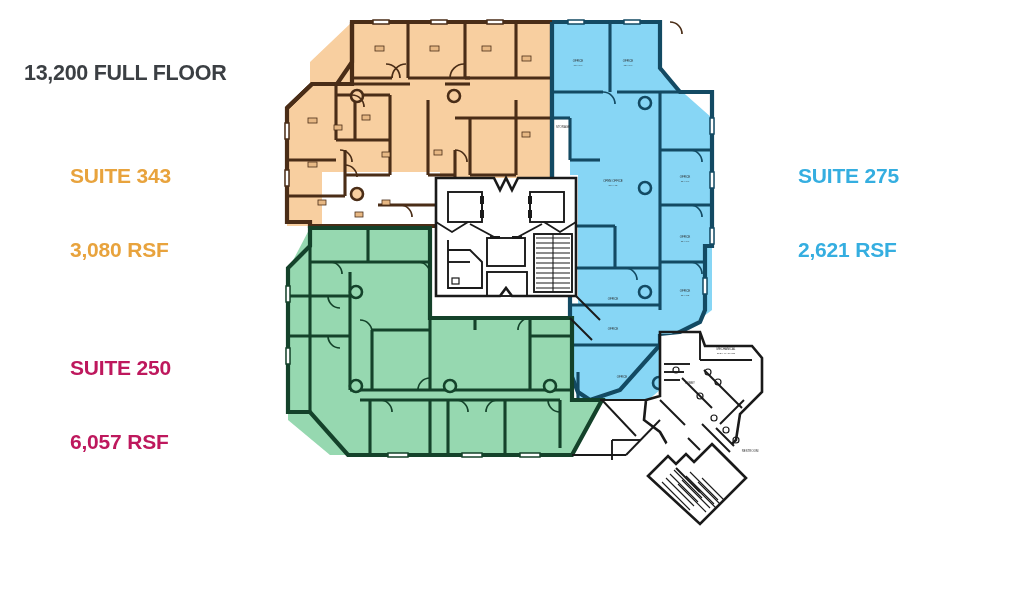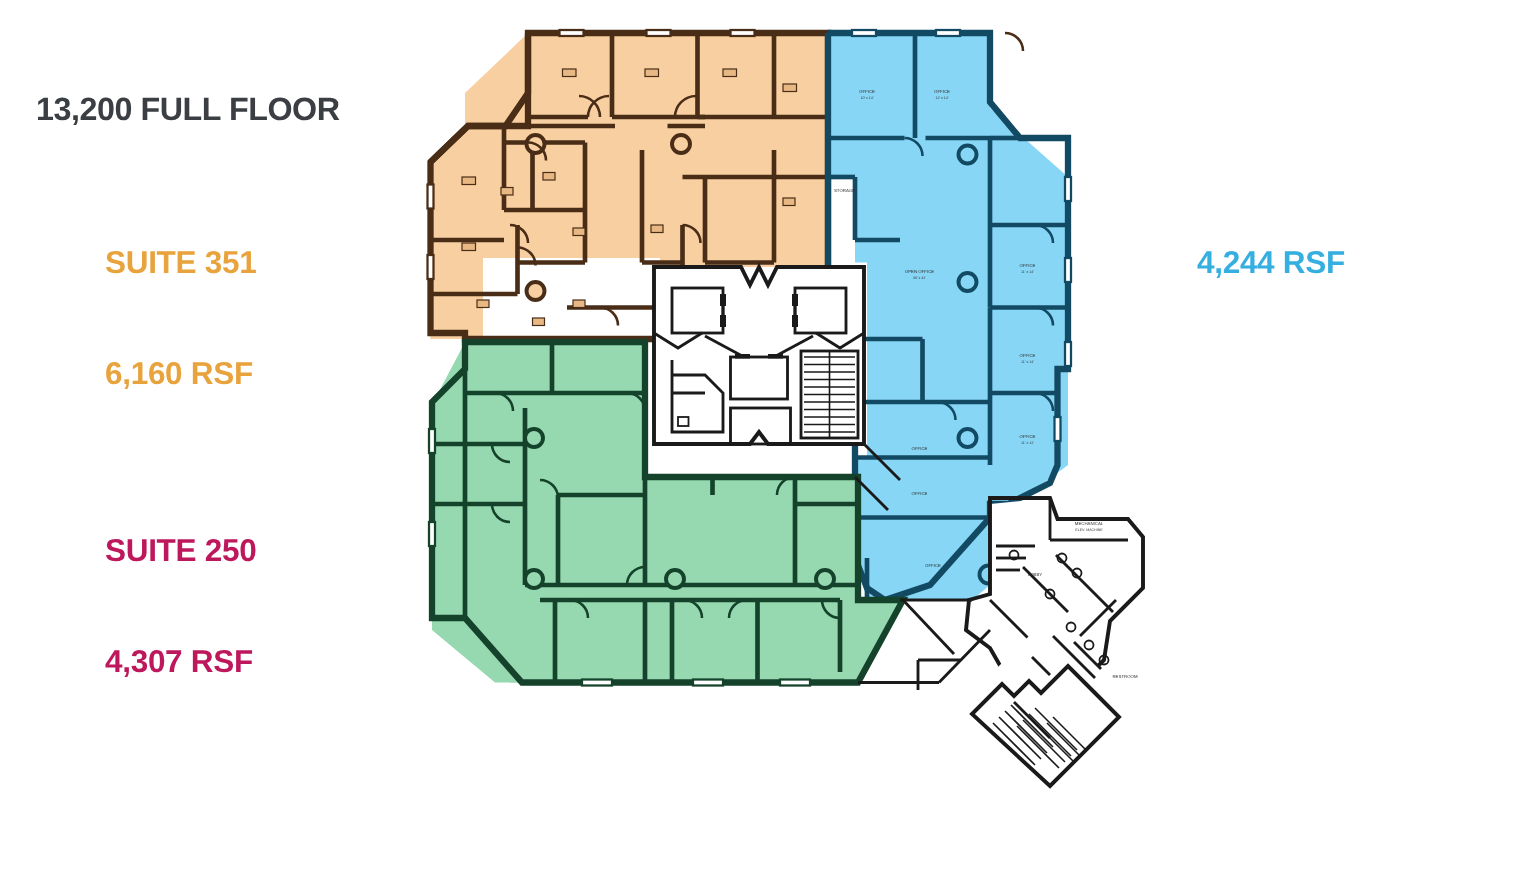--- a/index.html
+++ b/index.html
@@ -109,31 +109,32 @@
 </head>
 <body>
 
 <div id="page">
 
   <div class="label-block" id="title-block">
     <span class="t-line">13,200 FULL FLOOR</span>
   </div>
 
   <div class="label-block" id="suite205-block">
-    <span class="l-line">SUITE 351</span>
-    <span class="l-line">6,160 RSF</span>
+    <span class="l-line">SUITE 343</span>
+    <span class="l-line">3,080 RSF</span>
   </div>
 
   <div class="label-block" id="suite250-block">
     <span class="l-line">SUITE 250</span>
-    <span class="l-line">4,307 RSF</span>
+    <span class="l-line">6,057 RSF</span>
   </div>
 
   <div class="label-block" id="suite275-block">
-    <span class="l-line">4,244 RSF</span>
+    <span class="l-line">SUITE 275</span>
+    <span class="l-line">2,621 RSF</span>
   </div>
 
   <svg id="plan-svg" viewBox="0 0 1020 592">
 
     <g>
       <path class="suite-fill-orange" d="M352 22 L552 22 L552 226 L440 226 L440 172 L310 172 L310 226
            L287 226 L287 108 L310 84 L310 62 L352 22 Z"></path>
 
       <path class="suite-fill-orange" d="M287 108 L322 90 L322 226 L287 226 Z"></path>
 

